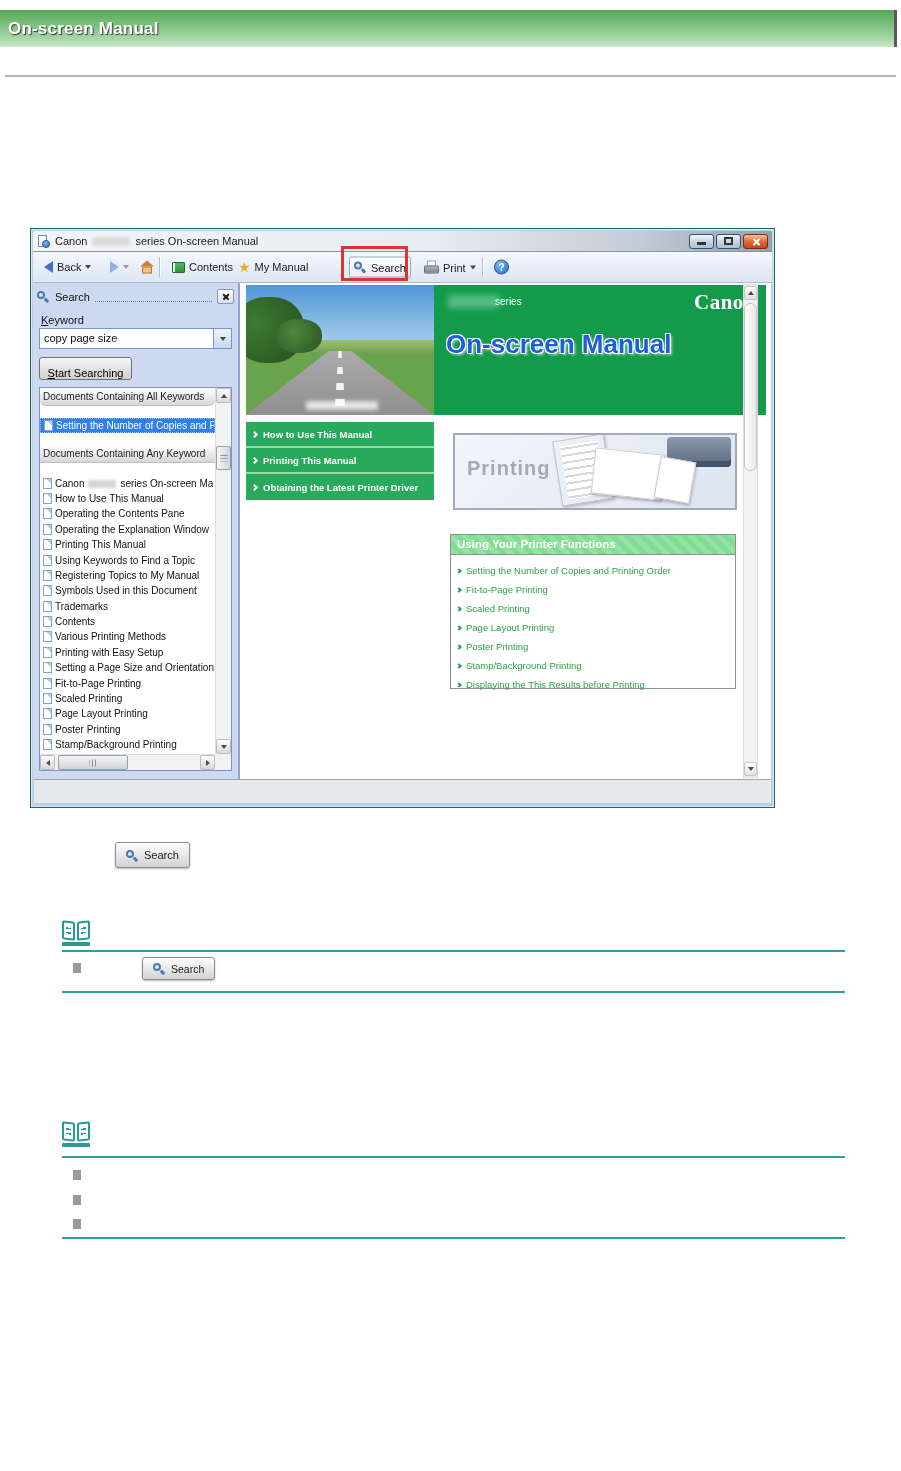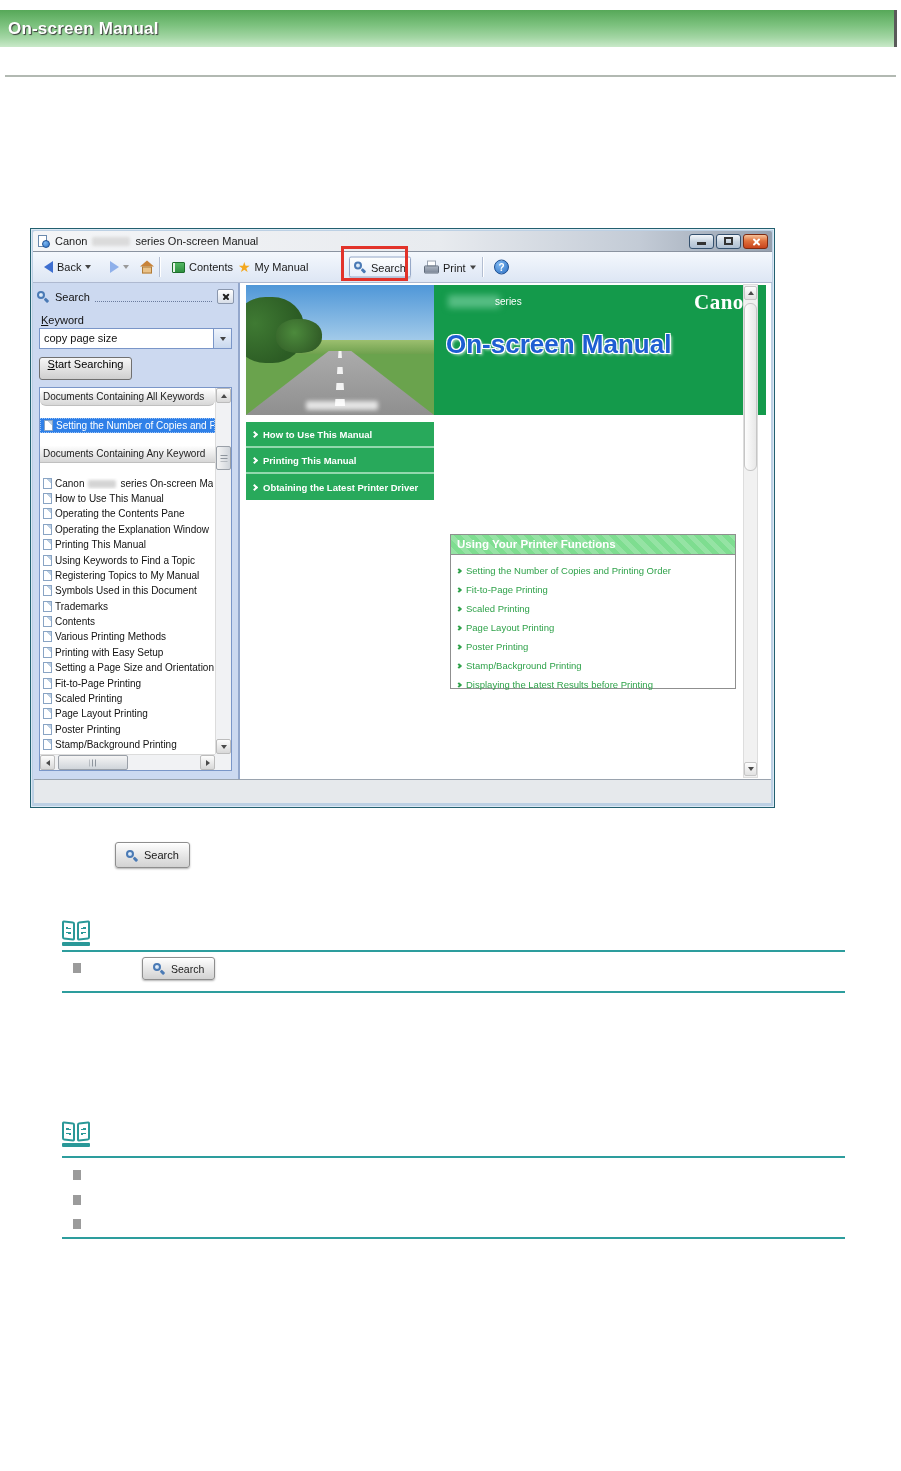--- a/index.html
+++ b/index.html
@@ -78,21 +78,21 @@
   .sp-close { position:relative; width:17px; height:15px; border:1px solid #8a97ad; border-radius:2px;
     background:linear-gradient(#fff,#d8dee8); }
   .sp-close .wc-x1,.sp-close .wc-x2 { left:4px; top:6px; width:8px; height:1.6px; background:#222; }
   .sp-label { position:absolute; left:8px; top:31px; color:#111; }
   .accel { text-decoration:underline; }
   .sp-combo { position:absolute; left:6px; top:45px; right:6px; height:21px; background:#fff; border:1px solid #7a96c8; }
   .sp-combo-text { position:absolute; left:4px; top:3px; font-size:11px; color:#111; }
   .sp-combo-btn { position:absolute; right:0; top:0; bottom:0; width:18px; border-left:1px solid #7a96c8;
     background:linear-gradient(#eef4fc,#c9d8ee); display:flex; align-items:center; justify-content:center; }
   .sp-start-btn { position:absolute; left:6px; top:74px; width:93px; height:23px; border:1px solid #707070; border-radius:3px;
-    background:linear-gradient(#f7f7f7,#e3e3e3 50%,#cfcfcf); font-size:11px; display:flex; align-items:flex-start; justify-content:center; font-family:inherit; }
+    background:linear-gradient(#f7f7f7,#e3e3e3 50%,#cfcfcf); font-size:11px; display:flex; align-items:flex-end; justify-content:center; font-family:inherit; }
   .sp-list { position:absolute; left:6px; top:104px; right:6px; bottom:8px; background:#fff; border:1px solid #7a96c8; overflow:hidden; }
   .sp-rows { position:absolute; left:0; top:0; right:16px; bottom:16px; overflow:hidden; font-size:10px; }
   .group-header { height:17px; background:linear-gradient(#fefefe,#d7d7d7); border-bottom:1px solid #c0c0c0;
     padding:2px 3px 0 3px; color:#222; white-space:nowrap; overflow:hidden; }
   .gh1 { margin-top:1px;border-radius:6px; } .gh2 { margin-top:13px; }
   .sp-item { height:15.4px; display:flex; align-items:center; gap:3px; padding-left:3px; white-space:nowrap; overflow:hidden; color:#111; }
   .sp-item.first-after-header { margin-top:12px; }
   .doc-ico { flex:none; width:9px; height:11px; background:#fff; border:1px solid #89a4c4;
     background-image:linear-gradient(225deg,#b9cde2 0 3px,transparent 3px); }
   .sp-item.selected { background:#2f80e8; color:#fff; border:1px dotted #9cc3f5; }
@@ -471,20 +471,29 @@
             <span class="chev"></span>
             <span>Printing This Manual</span>
           </div>
 
           <div class="nav-bar">
             <span class="chev"></span>
             <span>Obtaining the Latest Printer Driver</span>
           </div>
         </div>
 
+      <div class="printing-box">
+        <span class="printing-label">Printing</span>
+        <span class="pb-doccard"></span>
+        <span class="pb-photo"><span class="pb-photo-inner"></span></span>
+        <span class="pb-printer">
+          <span class="pb-top"></span>
+          <span class="pb-out"><span class="pb-out-inner"></span></span>
+        </span>
+      </div>
 
       <div class="functions-box">
         <div class="fn-header">Using Your Printer Functions</div>
         <div class="fn-links">
 
             <div class="fn-link">
               <span class="chev"></span>
               <span>Setting the Number of Copies and Printing Order</span>
             </div>
 
@@ -508,21 +517,21 @@
               <span>Poster Printing</span>
             </div>
 
             <div class="fn-link">
               <span class="chev"></span>
               <span>Stamp/Background Printing</span>
             </div>
 
             <div class="fn-link">
               <span class="chev"></span>
-              <span>Displaying the Latest Results before Printing</span>
+              <span>Displaying the This Results before Printing</span>
             </div>
           </div>
       </div>
 
       <div class="doc-scroll">
         <span class="ds-up">
             <span class="tri-up-s"></span>
           </span>
         <span class="ds-thumb"></span>
         <span class="ds-down">

